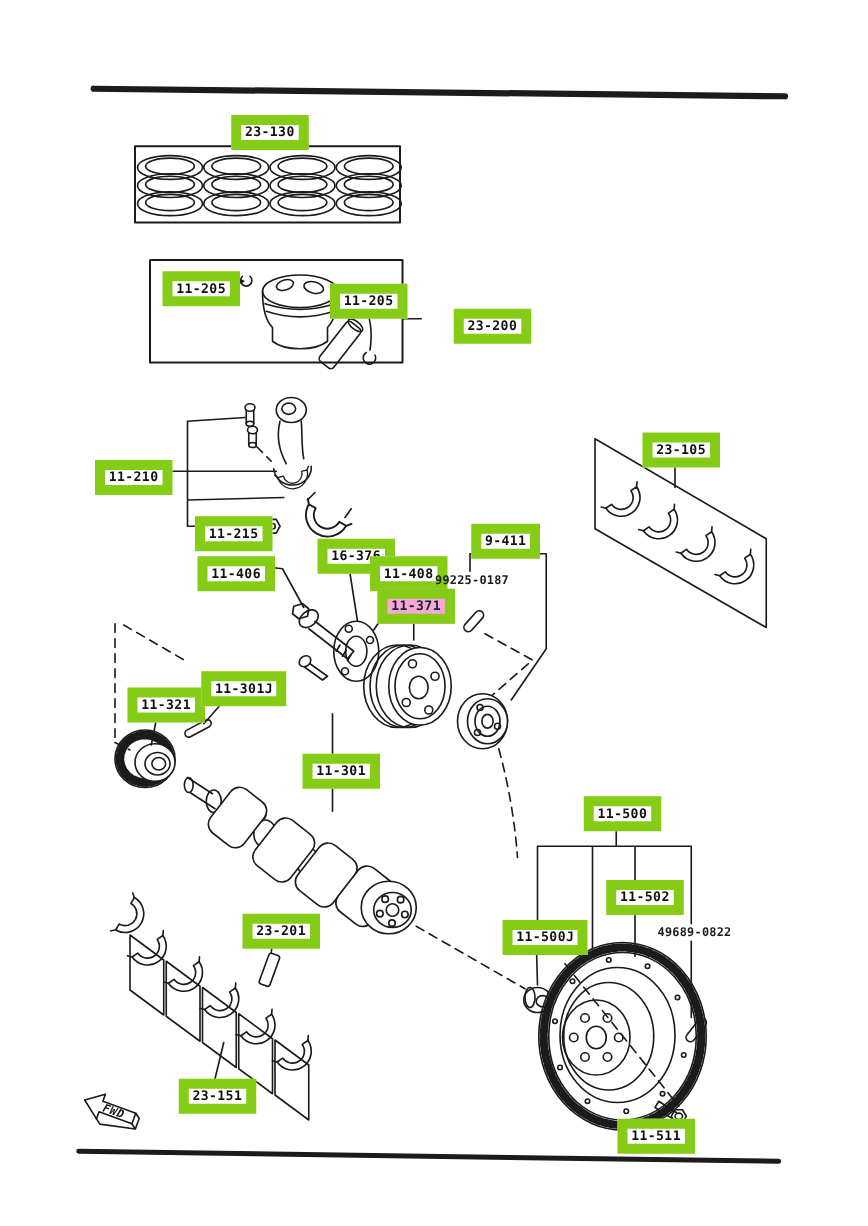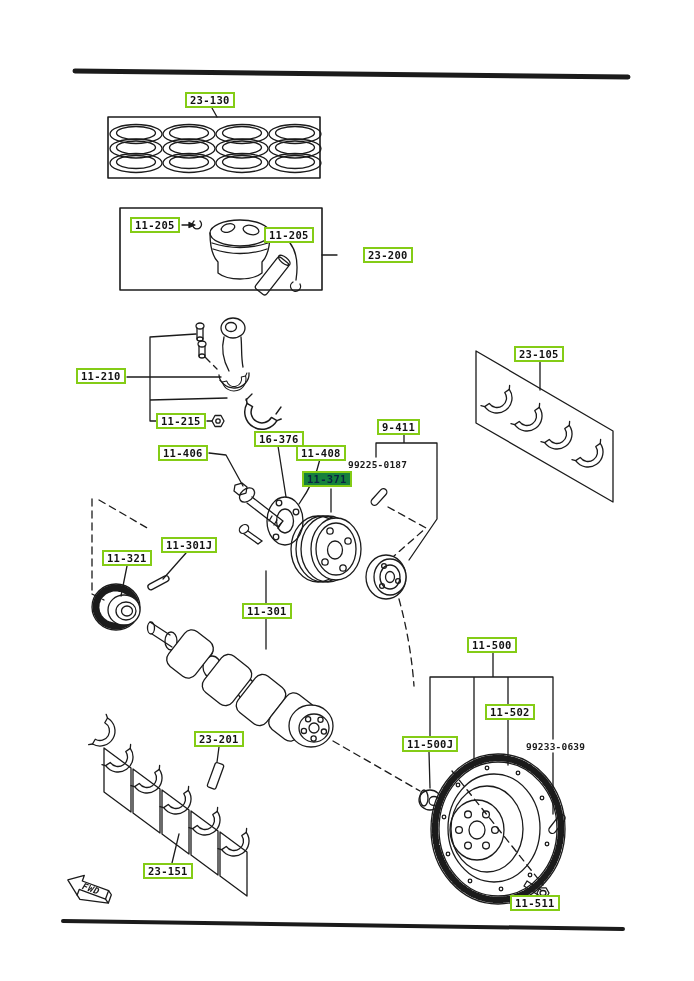--- a/index.html
+++ b/index.html
@@ -1,22 +1,22 @@
 <!DOCTYPE html>
 <html><head>
 <meta charset="utf-8">
 <style>
   html,body{margin:0;padding:0;background:#fff;}
   #stage{position:relative;width:694px;height:981px;background:#fff;overflow:hidden;
          font-family:"DejaVu Sans Mono",monospace;}
   #art{position:absolute;left:0;top:0;}
-  .plabel{position:absolute;border:2px solid #84cc16;background:#fff;color:#111;
+  .plabel{position:absolute;border:8px solid #84cc16;background:#fff;color:#111;
           font:bold 10.5px "DejaVu Sans Mono",monospace;letter-spacing:.3px;
           padding:0 3px;line-height:12px;white-space:nowrap;z-index:2;}
-  .plabel.hl{background:#15803d;color:#0a2340;}
+  .plabel.hl{background:#f9a8d4;color:#0a2340;}
   .pcode{position:absolute;color:#1b1b1b;background:transparent;border:none;
          font:bold 9.5px "DejaVu Sans Mono",monospace;letter-spacing:.2px;
          line-height:11px;white-space:nowrap;z-index:2;}
 </style>
 </head>
 <body>
 
 <div id="stage">
 
 <svg id="art" width="694" height="981" viewBox="0 0 694 981" xmlns="http://www.w3.org/2000/svg">
@@ -297,18 +297,18 @@
 <div class="plabel hl" style="left:302px;top:471px;">11-371</div>
 <div class="plabel" style="left:158px;top:445px;">11-406</div>
 <div class="plabel" style="left:102px;top:550px;">11-321</div>
 <div class="plabel" style="left:161px;top:537px;">11-301J</div>
 <div class="plabel" style="left:242px;top:555px;margin-top:48px;">11-301</div>
 <div class="plabel" style="left:194px;top:731px;">23-201</div>
 <div class="plabel" style="left:143px;top:863px;">23-151</div>
 <div class="plabel" style="left:467px;top:637px;">11-500</div>
 <div class="plabel" style="left:485px;top:704px;">11-502</div>
 <div class="plabel" style="left:402px;top:736px;text-align:right;">11-500J</div>
-<div class="plabel" style="left:510px;top:895px;">11-511</div>
+<div class="plabel" style="left:494px;top:895px;">11-511</div>
 
 <div class="pcode" style="left:348px;top:459px;">99225-0187</div>
-<div class="pcode" style="left:526px;top:741px;">99233-0639</div>
+<div class="pcode" style="left:526px;top:741px;">49689-0822</div>
 
 </div>
 
 </body></html>

